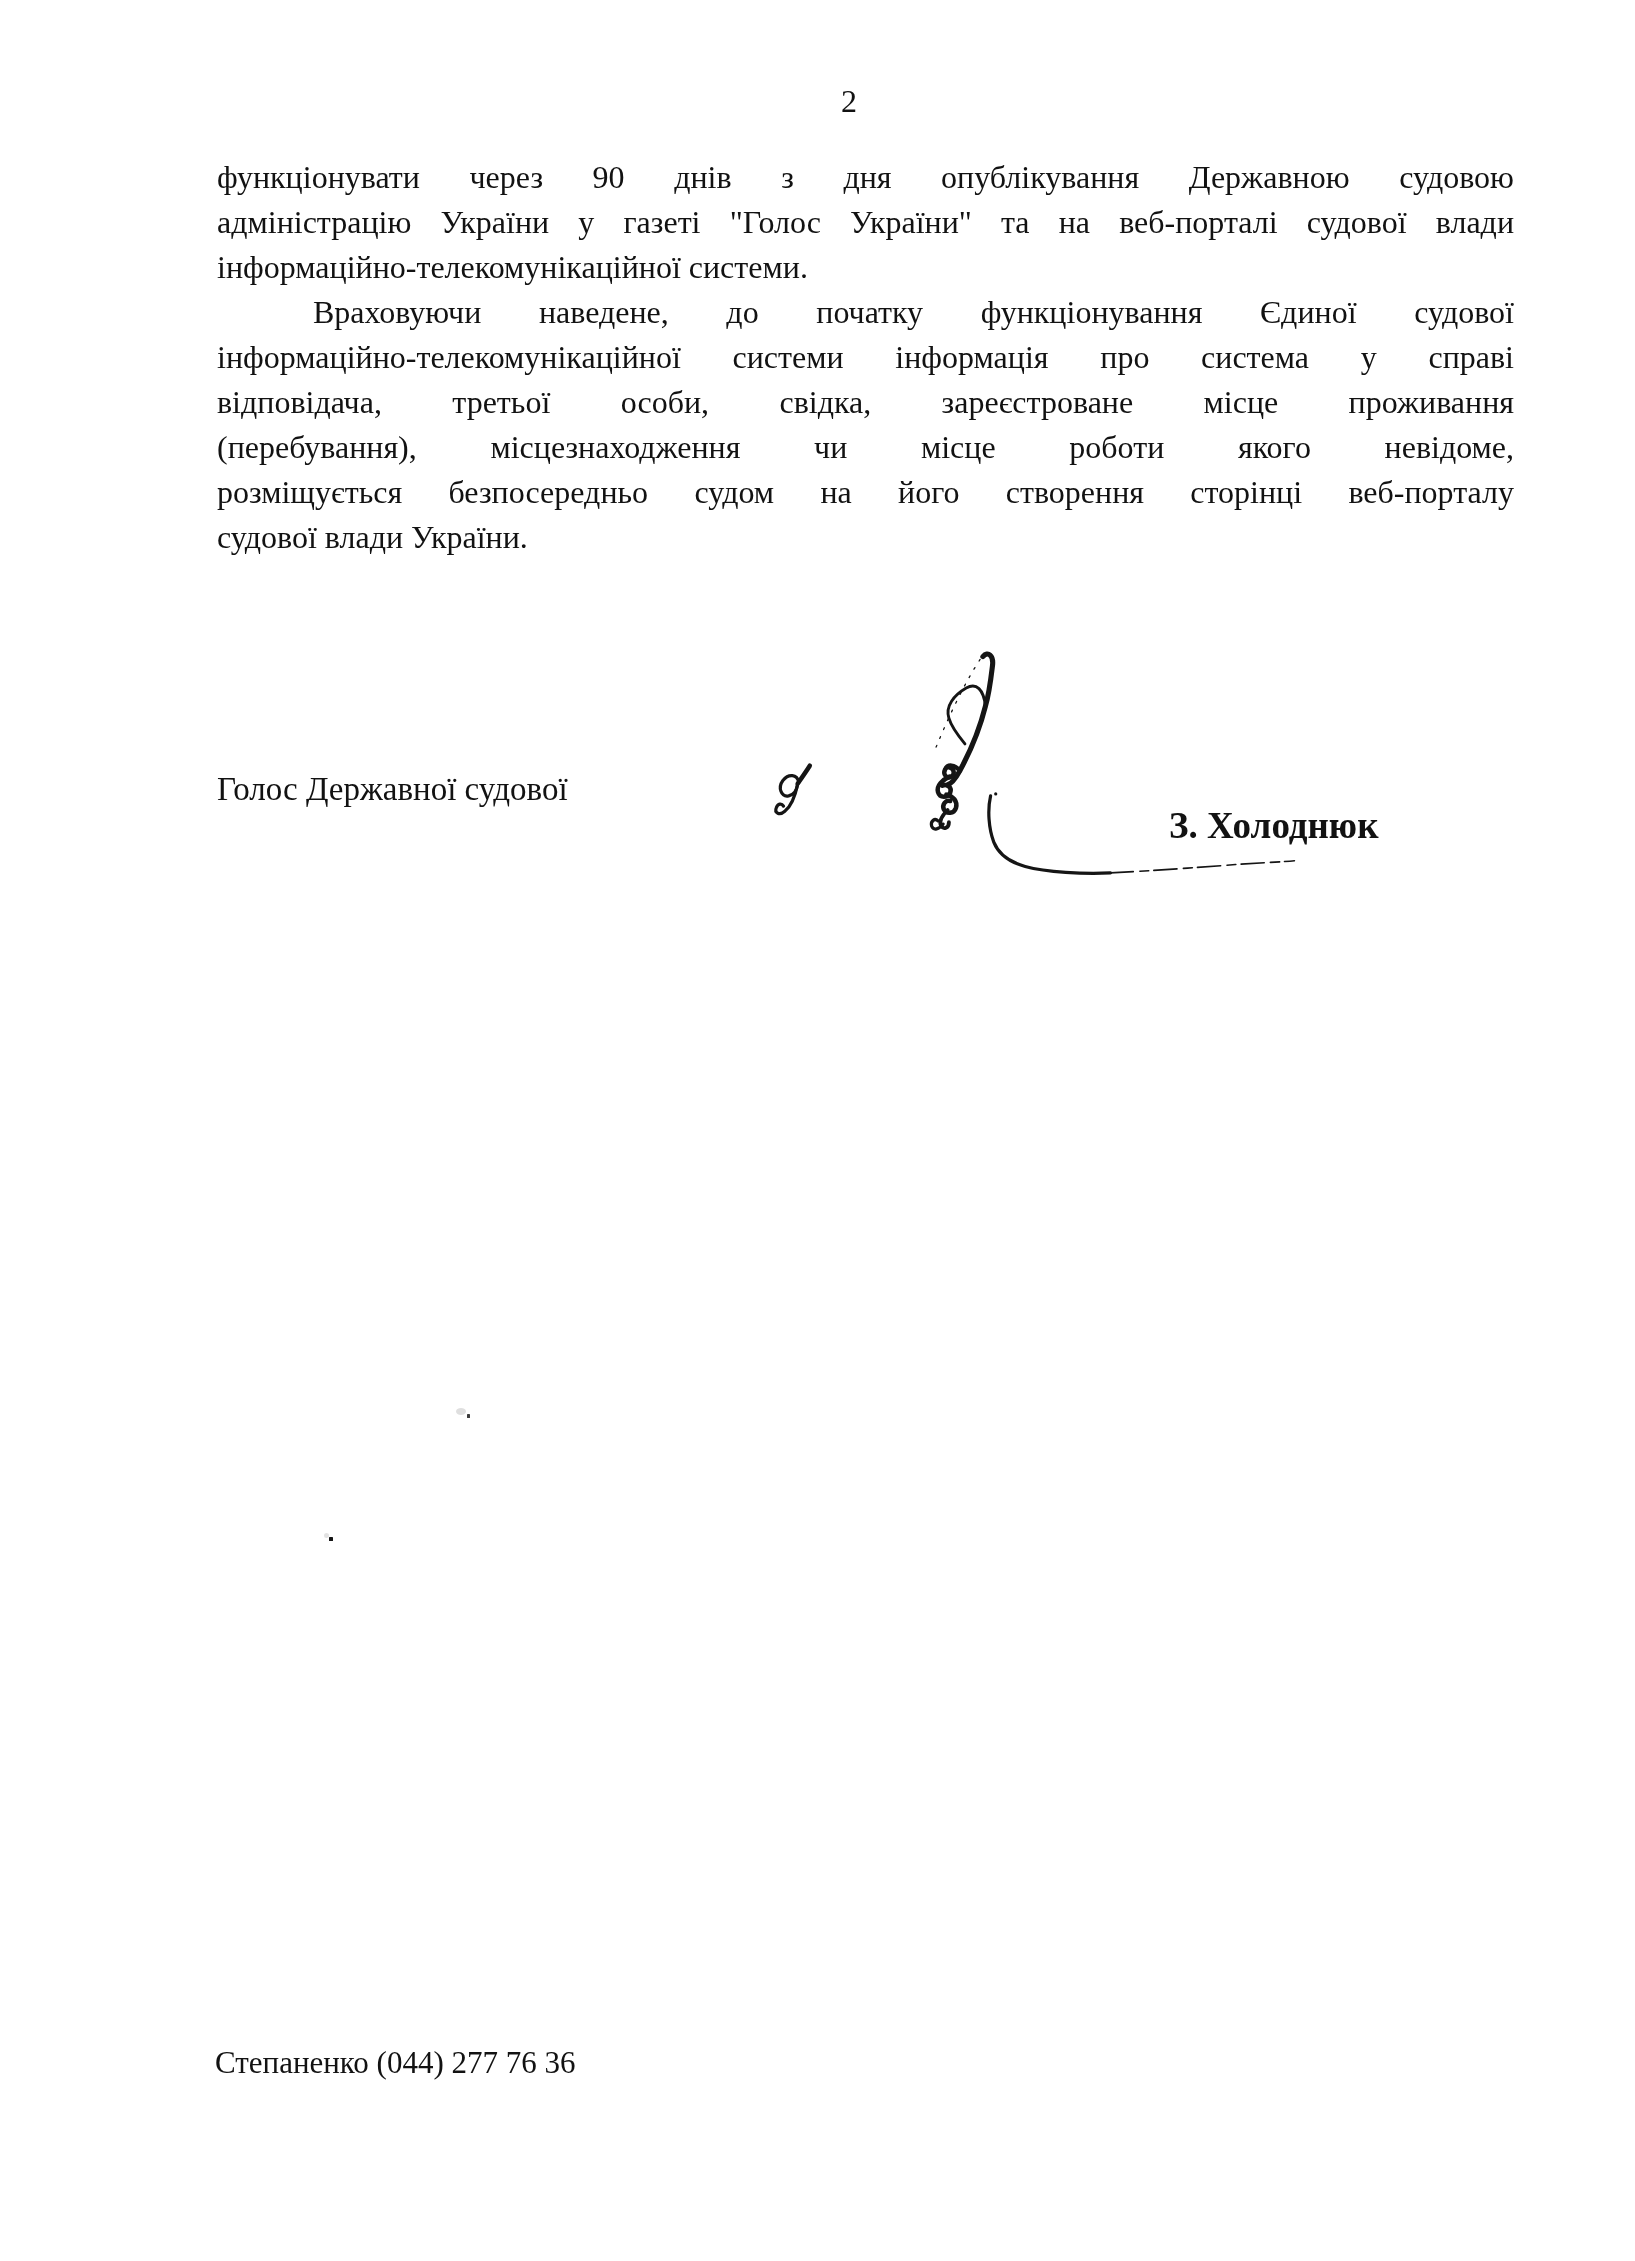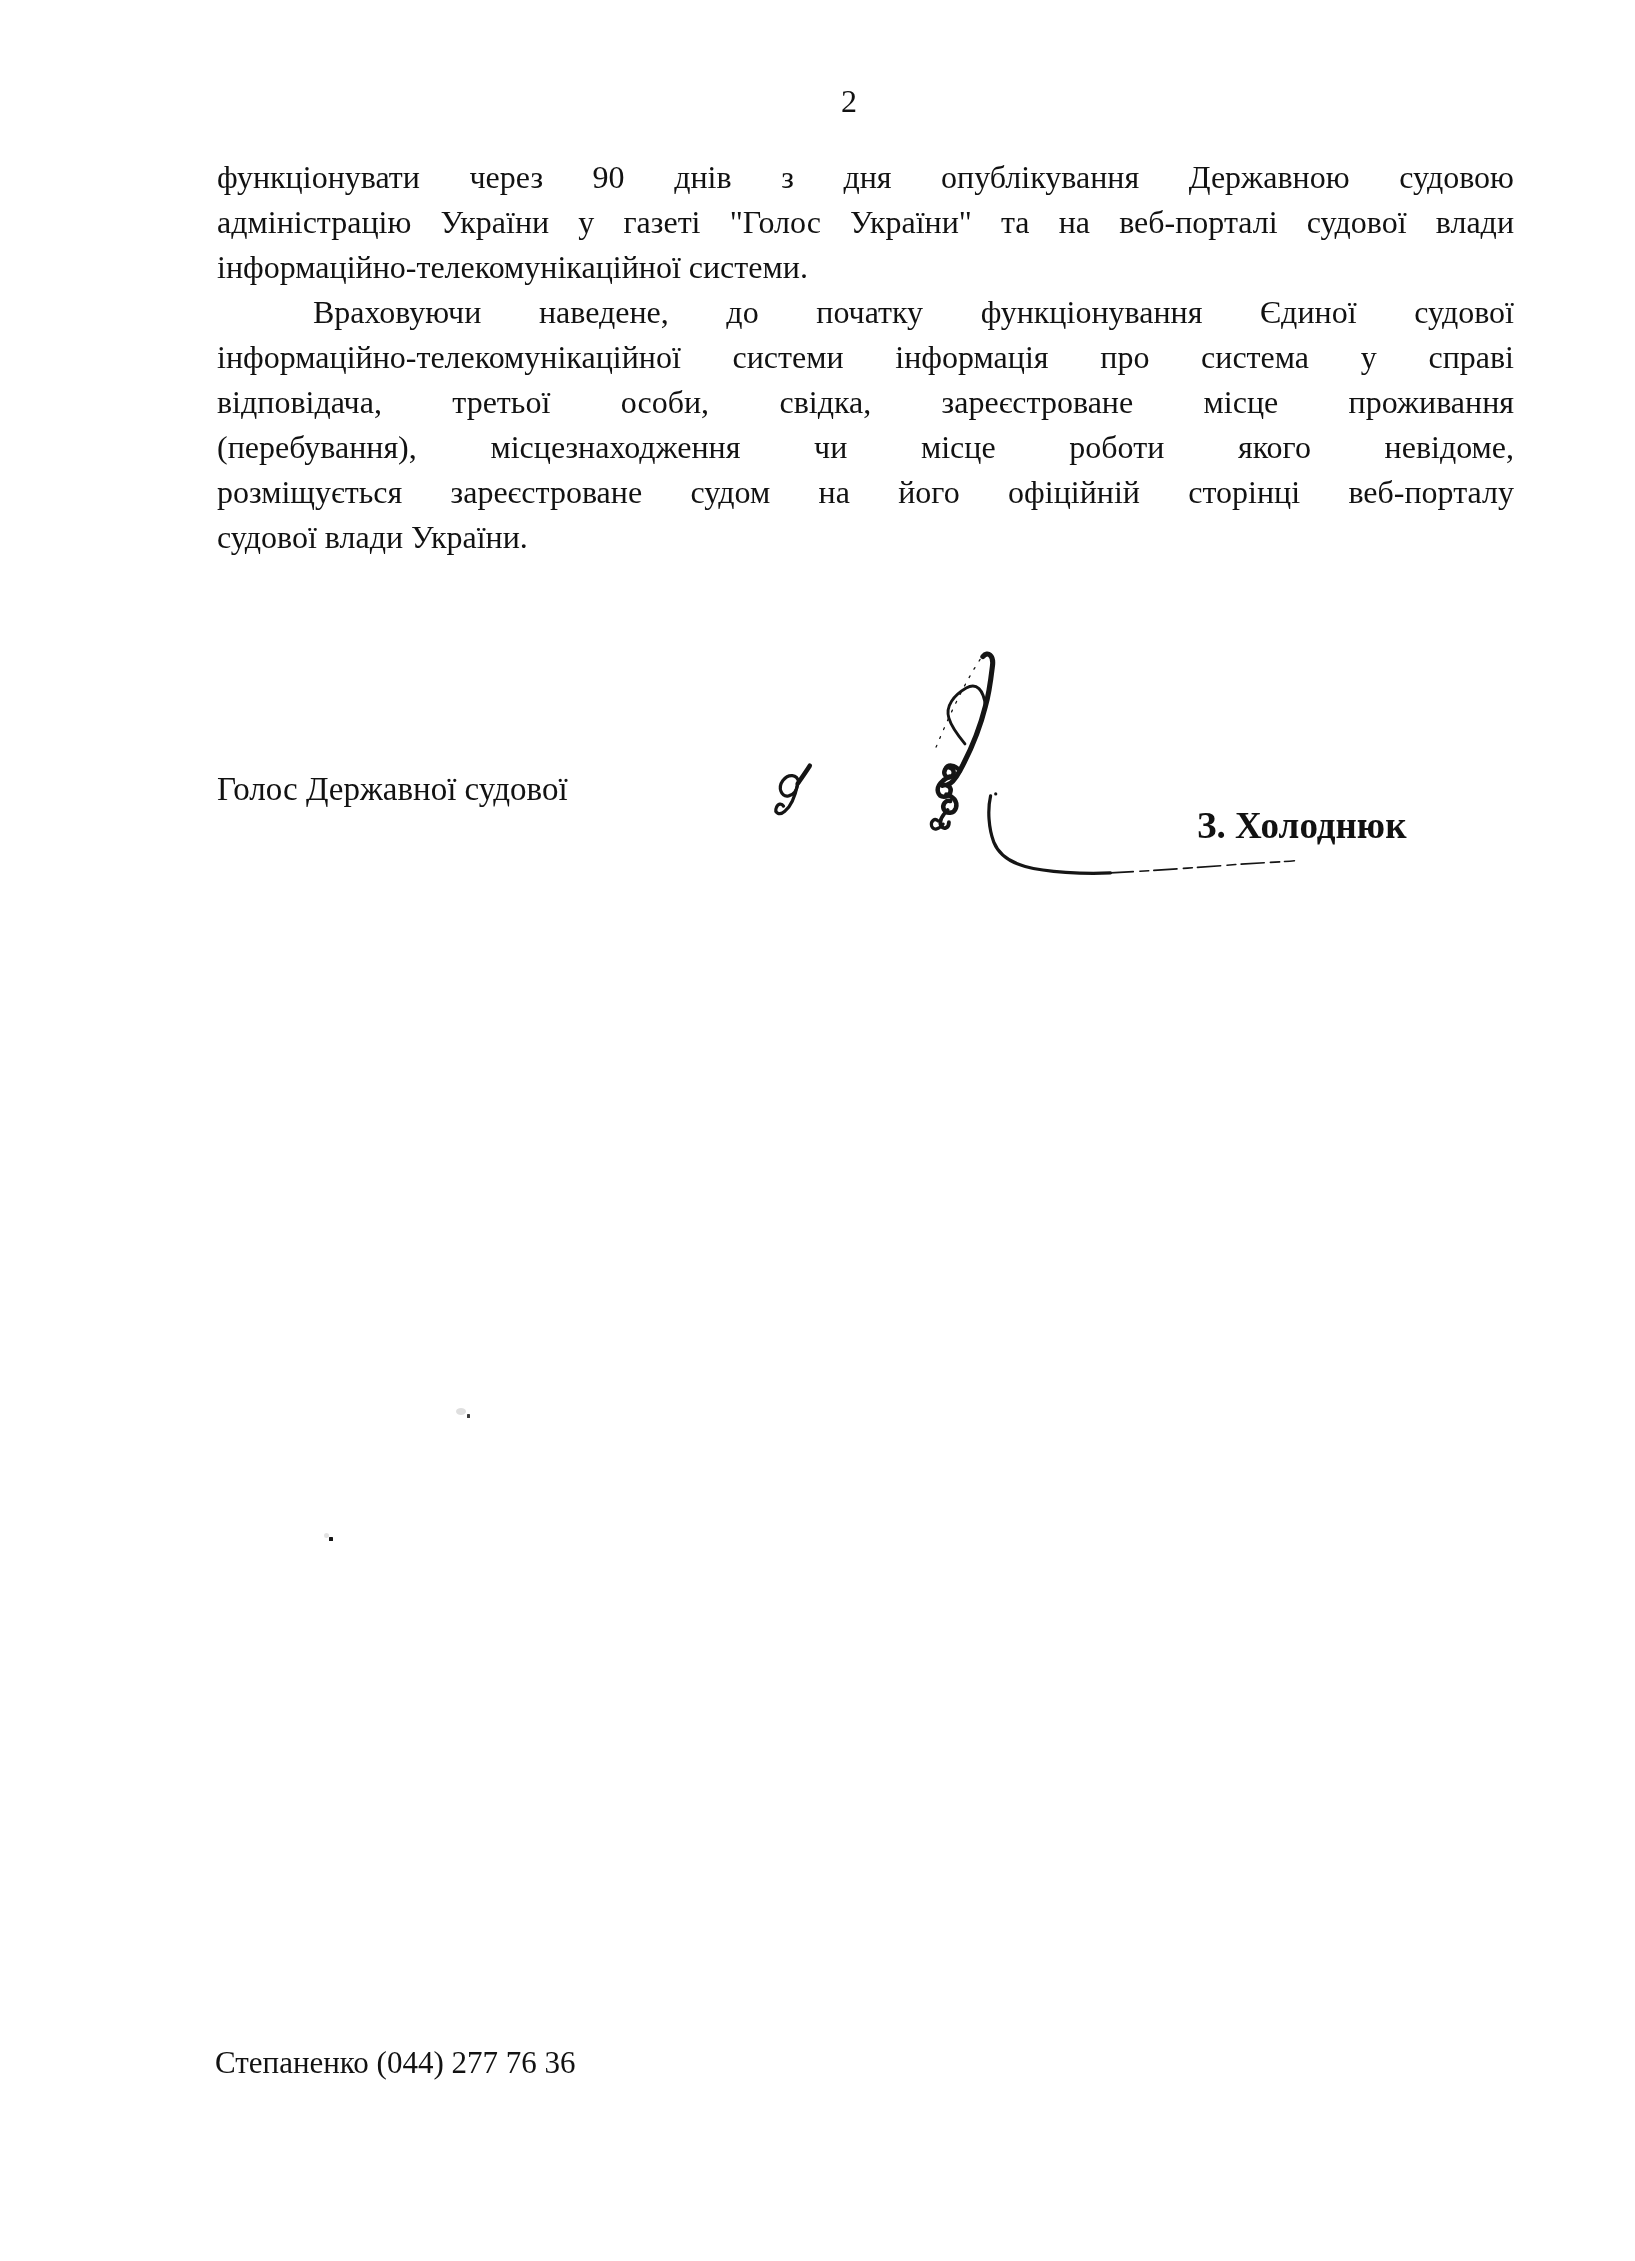--- a/index.html
+++ b/index.html
@@ -51,21 +51,20 @@
     white-space: nowrap;
   }
   .sig-name {
     position: absolute;
     left: 1169px;
     top: 807px;
     font-size: 37px;
     line-height: 38px;
     font-weight: bold;
     white-space: nowrap;
-    margin-left: 28px;
   }
   .signature-wrap {
     position: absolute;
     left: 738px;
     top: 629px;
     width: 609px;
     height: 276px;
   }
   .signature-wrap svg { display: block; width: 100%; height: 100%; }
   .footer-contact {
@@ -93,21 +92,21 @@
     <div class="para">
       <span class="ln">функціонувати через 90 днів з дня опублікування Державною судовою</span>
       <span class="ln">адміністрацію України у газеті "Голос України" та на веб-порталі судової влади</span>
       <span class="ln last">інформаційно-телекомунікаційної системи.</span>
     </div>
     <div class="para">
       <span class="ln first">Враховуючи наведене, до початку функціонування Єдиної судової</span>
       <span class="ln">інформаційно-телекомунікаційної системи інформація про система у справі</span>
       <span class="ln">відповідача, третьої особи, свідка, зареєстроване місце проживання</span>
       <span class="ln">(перебування), місцезнаходження чи місце роботи якого невідоме,</span>
-      <span class="ln">розміщується зареєстроване судом на його офіційній сторінці веб-порталу</span>
+      <span class="ln">розміщується безпосередньо судом на його створення сторінці веб-порталу</span>
       <span class="ln last">судової влади України.</span>
     </div>
   </div>
 
   <div class="sig-title">
     <div>Голос Державної судової</div>
   </div>
 
   <div class="signature-wrap">
     <svg viewBox="1150 980 950 430" preserveAspectRatio="none" xmlns="http://www.w3.org/2000/svg">

